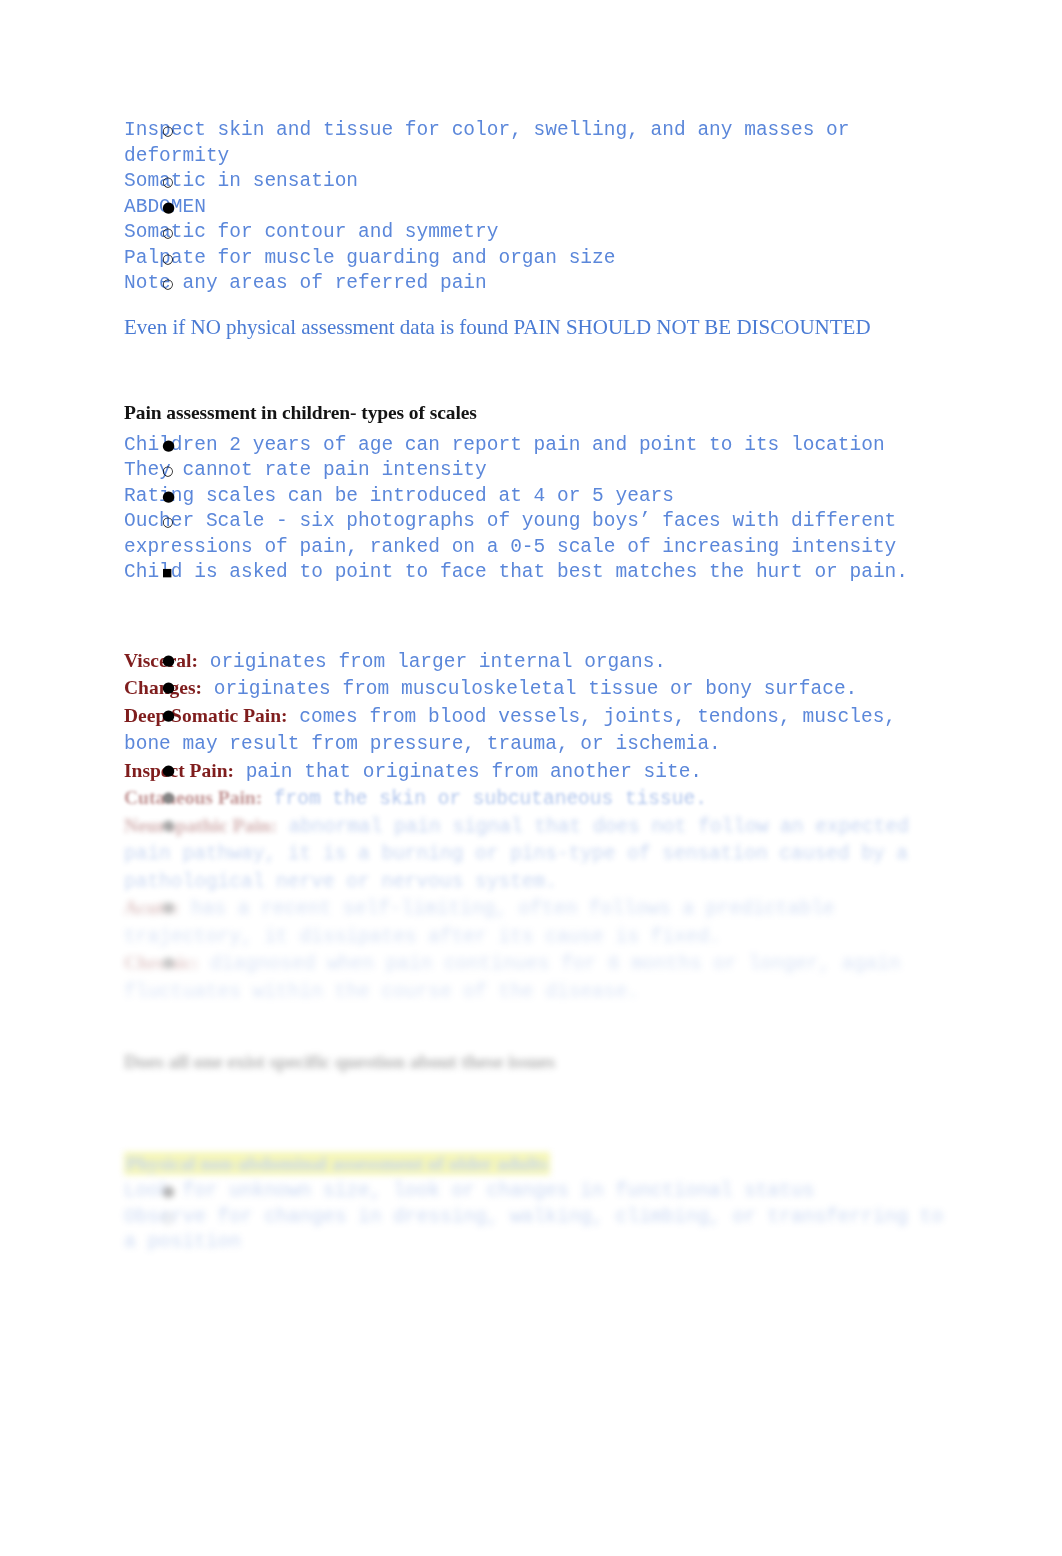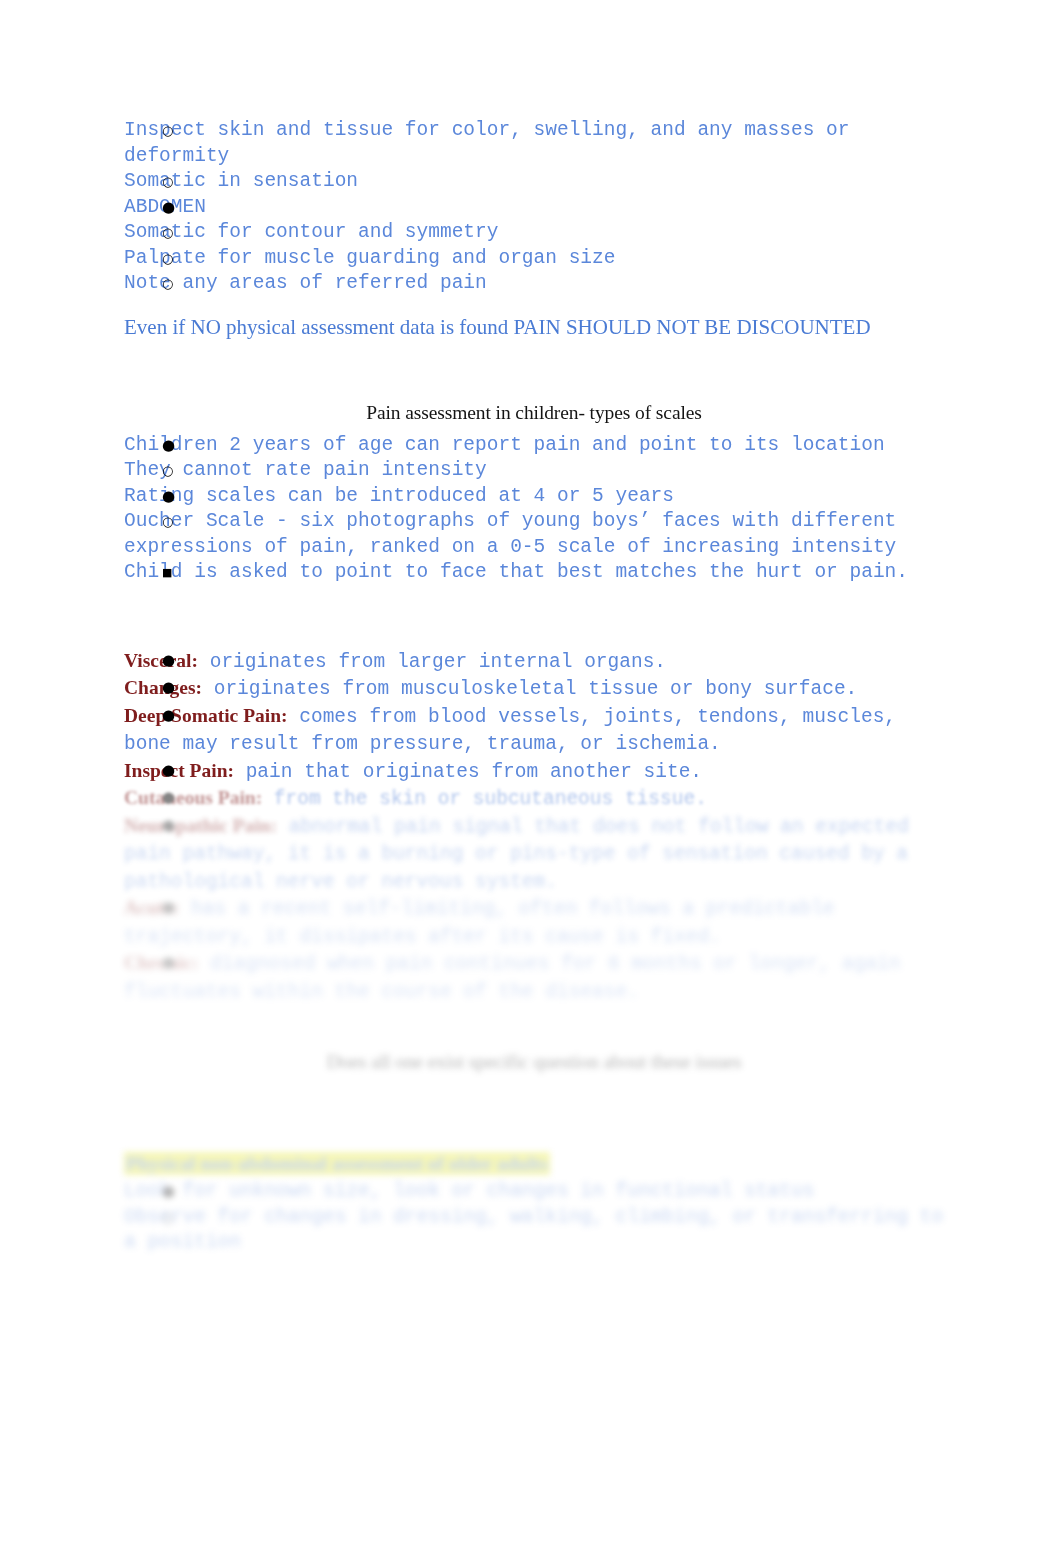--- a/index.html
+++ b/index.html
@@ -27,21 +27,21 @@
   .content {
     position: absolute;
     left: 124px;
     top: 118px;
     width: 820px;
   }
 
   
   .blue       { color: #5b87da; font-family: Liberation Mono, monospace; }
   .blue-b     { color: #7f1d1d; font-weight: bold; }
-  .blk-head   { color: #141414; font-weight: normal; font-size: 19.5px; letter-spacing: -0.1px; text-align: center; }
+  .blk-head   { color: #141414; font-weight: bold; font-size: 19.5px; letter-spacing: -0.1px; }
   .callout    { color: #4a7bd4; font-weight: normal; font-size: 21px; }
 
   
   ul.lvl {
     list-style: none;
     margin: 0;
     padding: 0;
   }
   li.item {
     position: relative;

